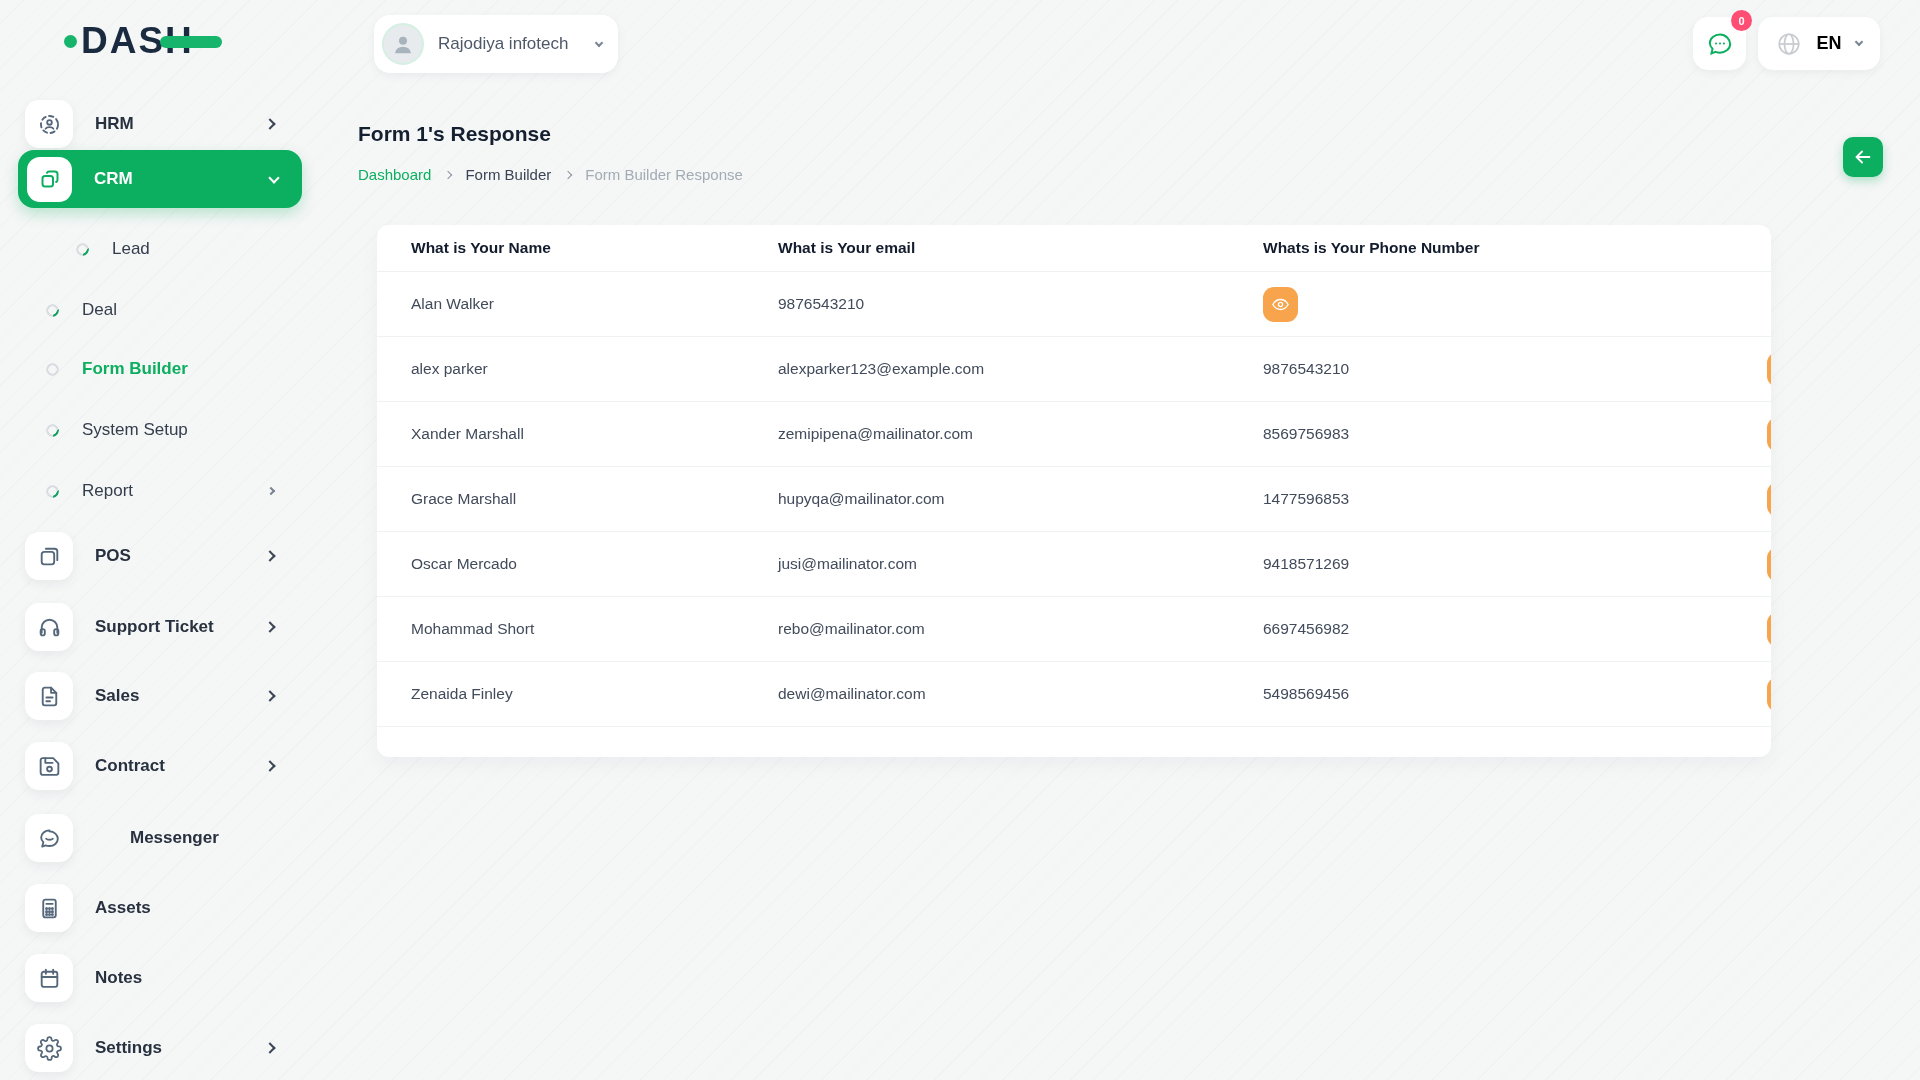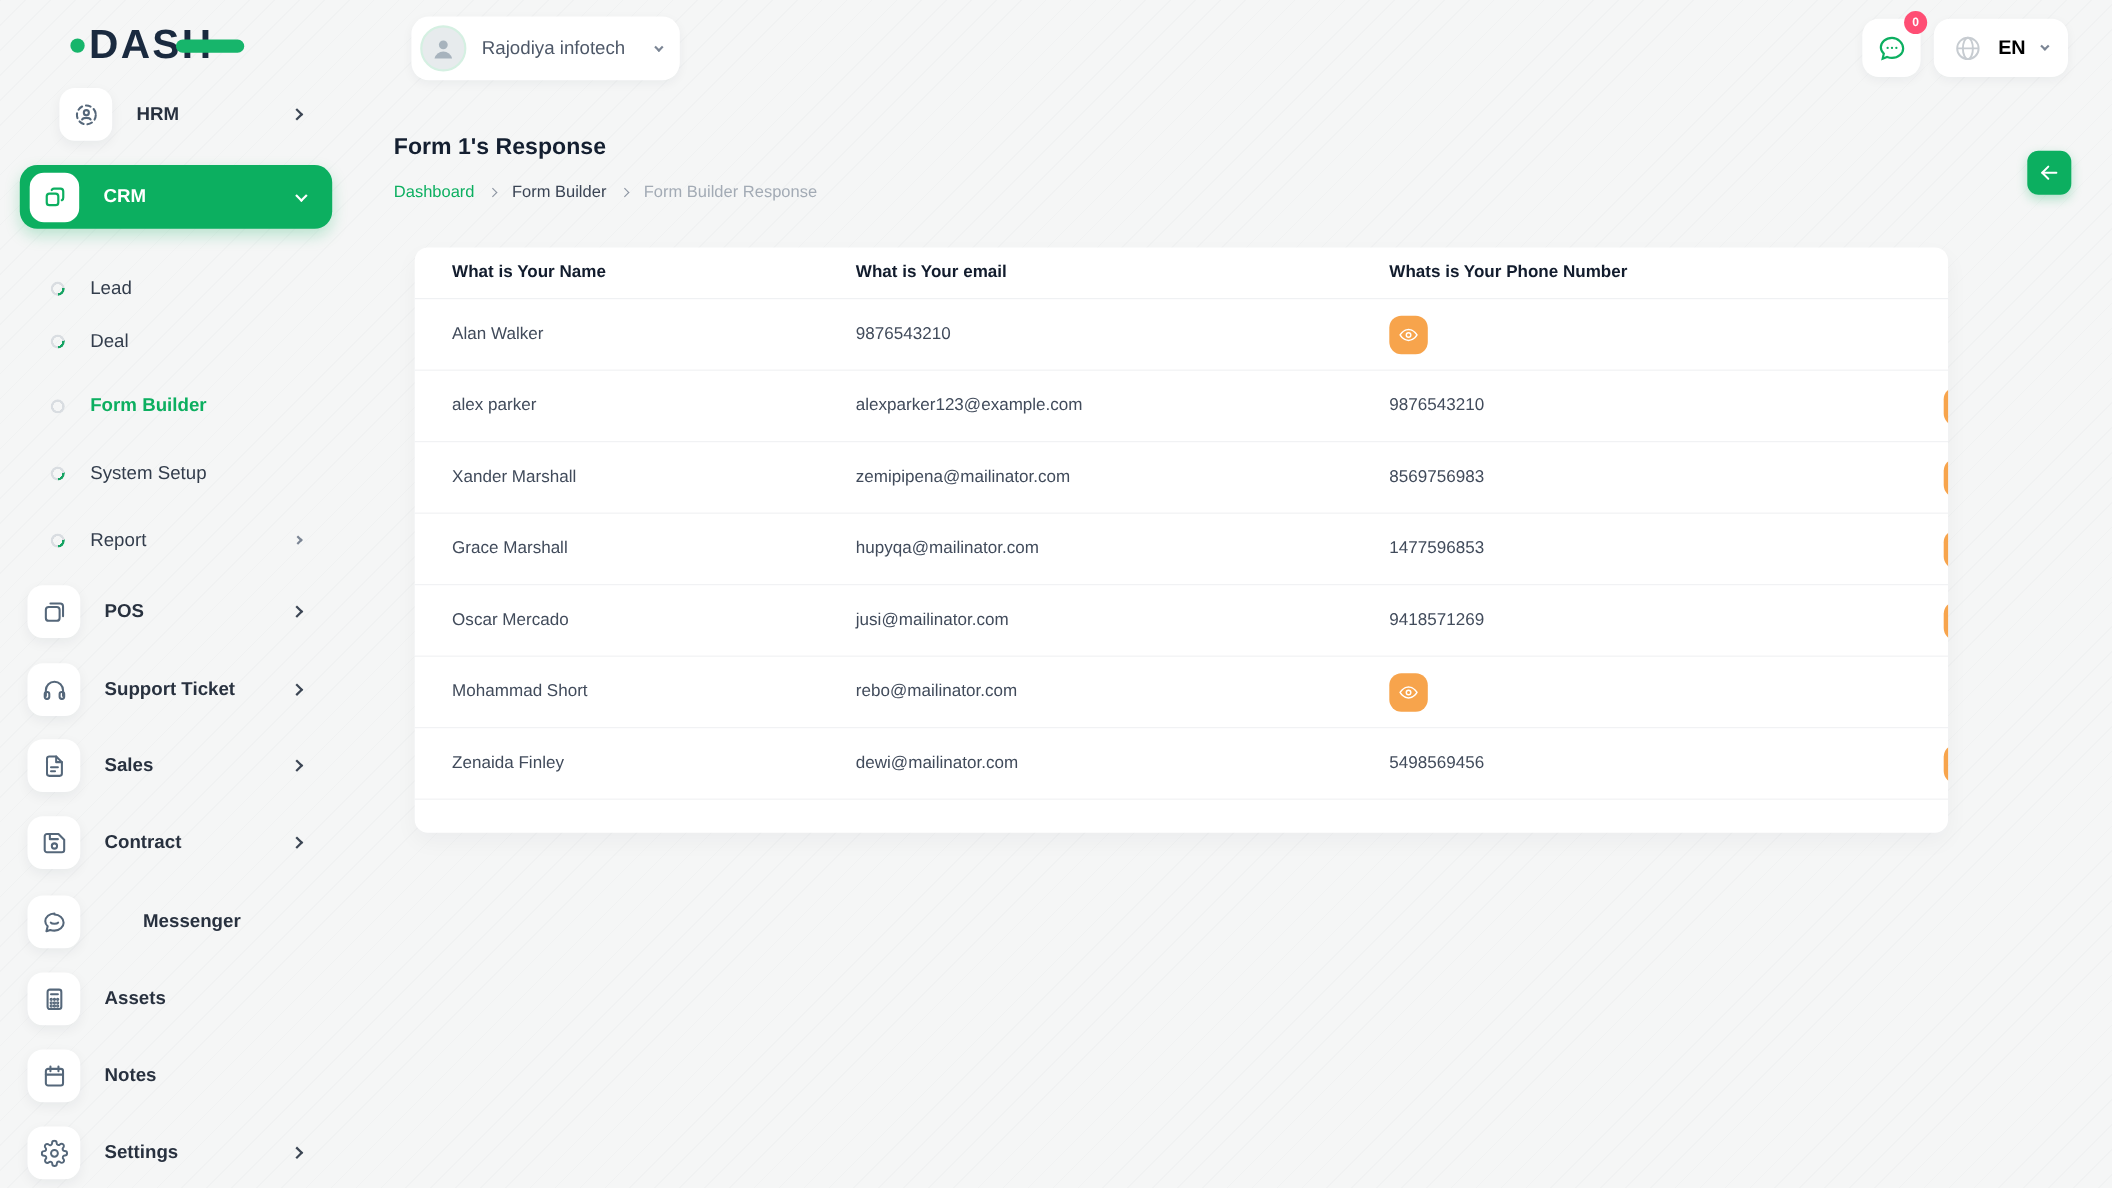--- a/index.html
+++ b/index.html
@@ -115,21 +115,21 @@
     <circle cx="12" cy="12" r="9"></circle>
     <path d="M3 12h18"></path>
     <ellipse cx="12" cy="12" rx="4.2" ry="9"></ellipse>
   </svg>
   <span class="lang-code">EN</span>
   <span class="chev down small"></span>
 </div>
 
 <div>
 
-  <div class="side-row" style="top:80px;padding-left:29px;">
+  <div class="side-row" style="top:100px;">
     <div class="icon-tile">
       <svg width="25" height="25" viewBox="0 0 24 24" fill="none" stroke="currentColor" stroke-width="1.8" stroke-linecap="round">
         <circle cx="12" cy="12" r="8.2" stroke-dasharray="4.2 3.4"></circle>
         <circle cx="12" cy="10" r="2.2"></circle>
         <path d="M8.3 16c1-1.9 6.4-1.9 7.4 0"></path>
       </svg>
     </div>
     <span class="side-label">HRM</span>
     <span class="chev right"></span>
   </div>
@@ -138,21 +138,21 @@
     <div class="icon-tile">
       <svg width="24" height="24" viewBox="0 0 24 24" fill="none" stroke="currentColor" stroke-width="2" stroke-linecap="round">
         <rect x="4.5" y="9" width="10.5" height="10.5" rx="2.5"></rect>
         <path d="M9 5.8A2.3 2.3 0 0 1 11.3 4.5H17a2.5 2.5 0 0 1 2.5 2.5v5.7a2.3 2.3 0 0 1-1.3 2.3"></path>
       </svg>
     </div>
     <span class="side-label">CRM</span>
     <span class="chev down"></span>
   </div>
 
-  <div class="sub-row" style="top:242px;">
+  <div class="sub-row" style="top:229px;padding-left:30px;">
     <span class="bullet"></span>
     <span class="sub-label">Lead</span>
   </div>
   <div class="sub-row" style="top:290px;">
     <span class="bullet"></span>
     <span class="sub-label">Deal</span>
   </div>
   <div class="sub-row" style="top:349px;">
     <span class="bullet plain"></span>
     <span class="sub-label active">Form Builder</span>
@@ -356,20 +356,21 @@
           <path d="M2.3 12S5.9 5.7 12 5.7 21.7 12 21.7 12 18.1 18.3 12 18.3 2.3 12 2.3 12z"></path>
           <circle cx="12" cy="12" r="2.6"></circle>
         </svg>
       </button>
     </div>
   </div>
 
   <div class="t-row">
     <div>Mohammad Short</div>
     <div>rebo@mailinator.com</div>
+    <div>6697456982</div>
     <div>
       <button class="eye-btn">
         <svg width="19" height="19" viewBox="0 0 24 24" fill="none" stroke="#ffffff" stroke-width="1.7" stroke-linecap="round" stroke-linejoin="round">
           <path d="M2.3 12S5.9 5.7 12 5.7 21.7 12 21.7 12 18.1 18.3 12 18.3 2.3 12 2.3 12z"></path>
           <circle cx="12" cy="12" r="2.6"></circle>
         </svg>
       </button>
     </div>
   </div>
 

